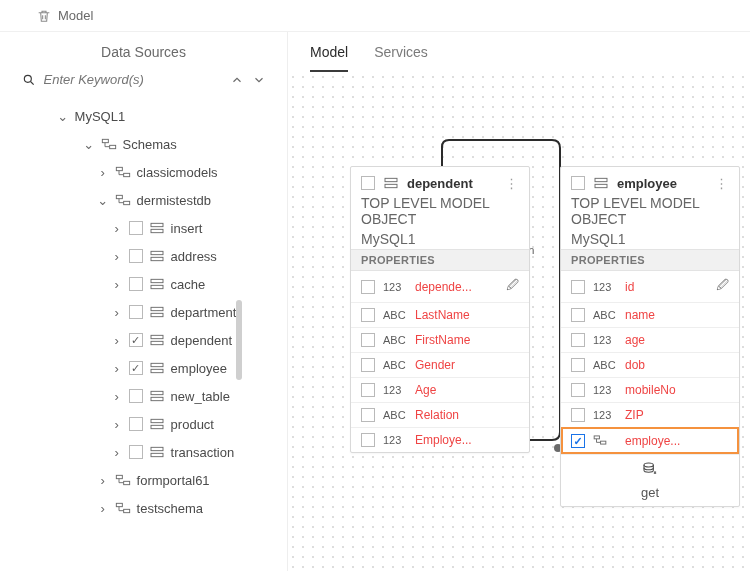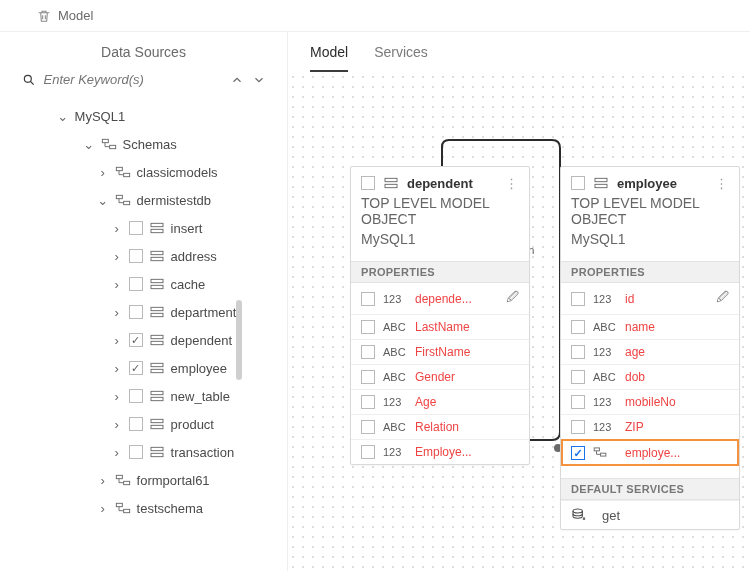--- a/index.html
+++ b/index.html
@@ -33,31 +33,31 @@
   .tab.active { color:#2b2b2b; border-bottom: 2px solid #3b3b3b; }
   .canvas { position:relative; height:calc(100% - 40px); }
   .card { position:absolute; width:180px; background:#fff; border:1px solid #d9d9d9; border-radius:2px; box-shadow:0 1px 2px rgba(0,0,0,.04); }
   .card.dep { left:62px; top:94px; }
   .card.emp { left:272px; top:94px; }
   .card-head { display:flex; align-items:center; gap:8px; padding:8px 10px 2px 10px; }
   .card-head .cb { width:14px; height:14px; border:1px solid #b9b9b9; }
   .card-head .title { font-weight:600; color:#333; }
   .card-head .menu { margin-left:auto; color:#9a9a9a; letter-spacing:1px; }
   .card-sub { padding: 2px 10px; font-size:14px; color:#666; }
-  .sect { background:#f1f1f1; color:#777; font-size:11px; font-weight:600; letter-spacing:.3px; padding:4px 10px; border-top:1px solid #e3e3e3; border-bottom:1px solid #e3e3e3;margin-top:12px; }
+  .sect { background:#f1f1f1; color:#777; font-size:11px; font-weight:600; letter-spacing:.3px; padding:4px 10px; border-top:1px solid #e3e3e3; border-bottom:1px solid #e3e3e3; }
   .prop { display:flex; align-items:center; gap:8px; padding:5px 10px; border-top:1px solid #eee;justify-content:flex-end; }
   .prop:first-of-type { border-top:none; }
   .prop .cb { width:14px; height:14px; border:1px solid #b9b9b9; background:#fff; display:inline-flex; align-items:center; justify-content:center; }
   .prop .cb.checked { border-color:#1a73e8; background:#fff; }
   .prop .cb.checked::after { content:"✓"; color:#1a73e8; font-size:11px; font-weight:700; }
   .prop .type { width:24px; font-size:11px; color:#5a5a5a; }
   .prop .name { flex:1; color:#ef4444; font-size:12px; white-space:nowrap; overflow:hidden; text-overflow:ellipsis; }
   .prop .key { color:#7a7a7a; font-size:12px; }
   .prop.highlight { outline:2px solid #f5923e; outline-offset:-2px; }
-  .svc { display:flex; align-items:center; gap:15px; padding:6px 10px; border-top:1px solid #eee; }
+  .svc { display:flex; align-items:center; gap:8px; padding:6px 10px; border-top:1px solid #eee;flex-direction:column; }
   .svc svg { width:16px; height:16px; }
   .svc .name { color:#555; }
   .arrow-svg { position:absolute; left:114px; top:60px; width:170px; height:310px; pointer-events:none; }
   .rel-label { position:absolute; left:231px; top:172px; font-size:11px; color:#5a5a5a; background:transparent; }
   .dot { position:absolute; width:8px; height:8px; background:#6a6a6a; border-radius:50%; left:266px; top:372px; }
   .db-ico path, .db-ico rect, .db-ico ellipse { stroke:#6a6a6a; fill:none; stroke-width:1.4; }
 </style>
 </head>
 <body>
 
@@ -345,21 +345,20 @@
             <div class="prop highlight">
               <span class="cb checked"></span>
               <span class="type"><svg width="14" height="14" viewBox="0 0 24 24" fill="none" stroke="#6a6a6a" stroke-width="1.6">
                   <rect x="2" y="5" width="9" height="5"></rect>
                   <rect x="13" y="14" width="9" height="5"></rect>
                   <path d="M6 10v6h7"></path>
                 </svg></span>
               <span class="name">employe...</span>
             </div>
           </div>
-        <div class="sect">DEFAULT SERVICES</div>
         <div id="svcs-emp">
             <div class="svc">
               <svg viewBox="0 0 24 24" fill="none" stroke="#4a4a4a" stroke-width="1.6">
                 <ellipse cx="10" cy="6" rx="7" ry="3"></ellipse>
                 <path d="M3 6v8c0 1.7 3.1 3 7 3s7-1.3 7-3V6"></path>
                 <path d="M3 10c0 1.7 3.1 3 7 3s7-1.3 7-3"></path>
                 <path d="M18 16l3 3M21 16l-3 3"></path>
               </svg>
               <span class="name">get</span>
             </div>

